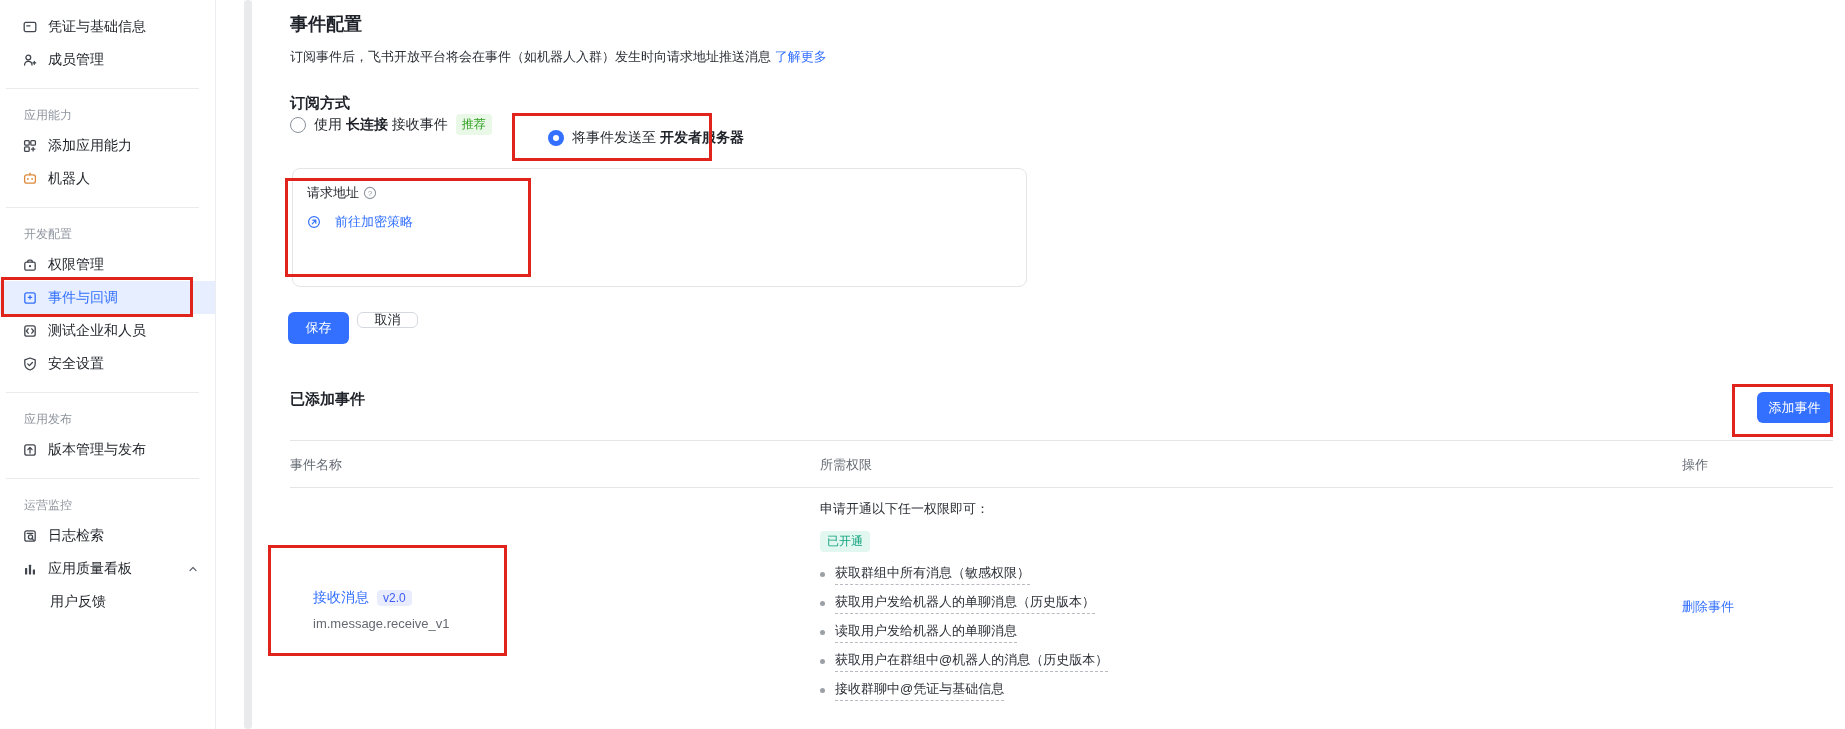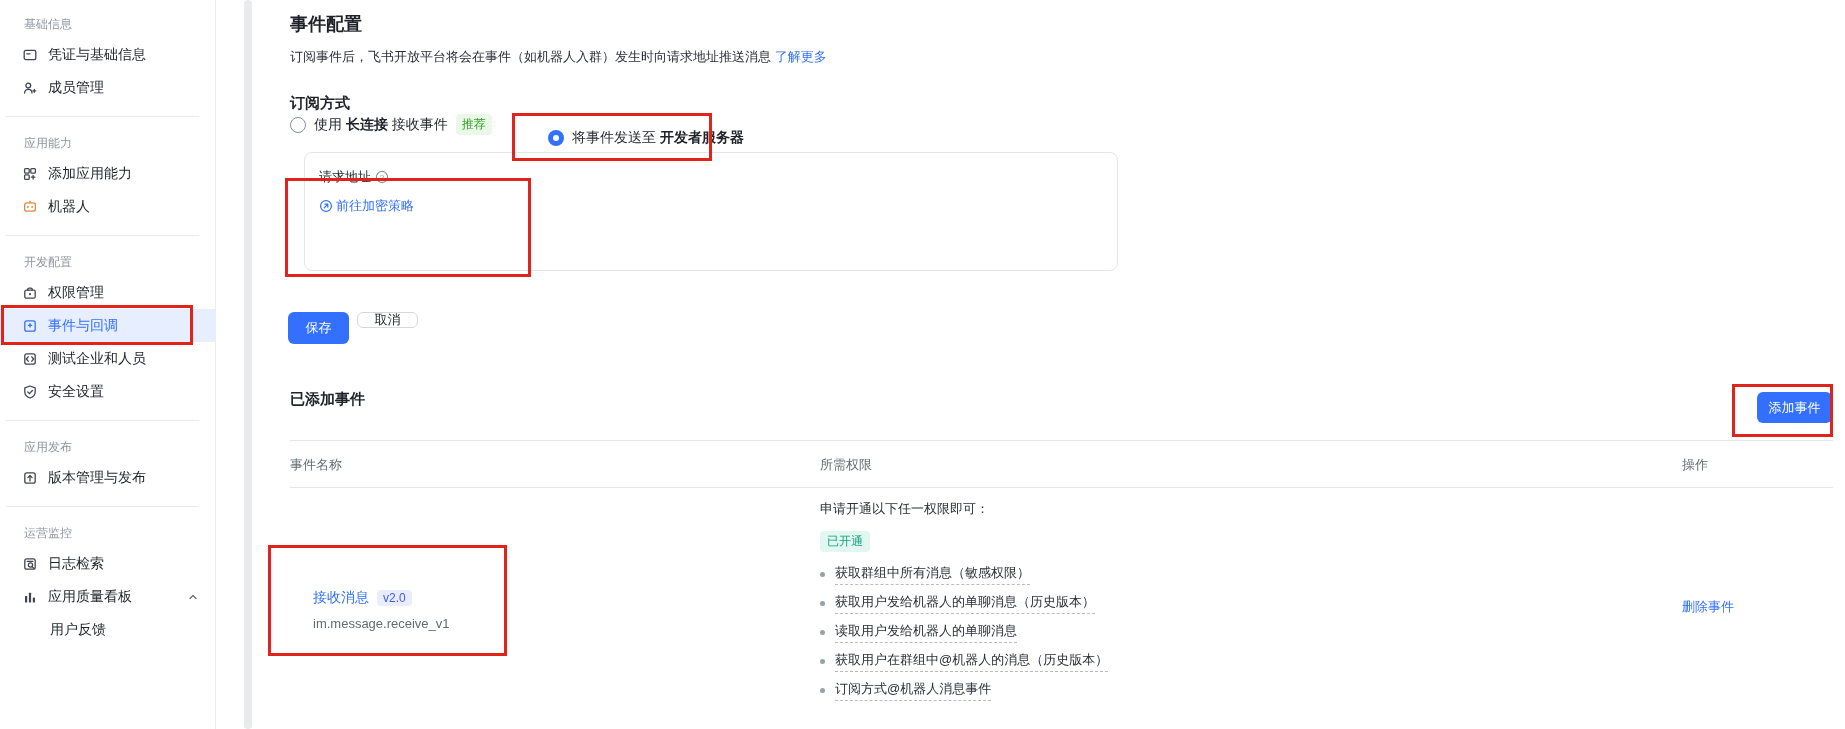--- a/index.html
+++ b/index.html
@@ -40,21 +40,21 @@
   .radio.checked { border:none; background:#3370ff; display:flex; align-items:center; justify-content:center; }
   .radio.checked .dot { width:6px; height:6px; border-radius:50%; background:#fff; }
   .b { font-weight:700; }
   .badge-rec { background:#e9f8e7; color:#2ea121; font-size:12px; padding:2px 6px;
     border-radius:4px; margin-left:8px; }
   .card { border:1px solid #e4e5e7; border-radius:8px; background:#fff; padding:15px 14px; }
   .field-label { font-size:13px; color:#1f2329; display:flex; align-items:center; gap:4px; }
   .text-input { width:100%; height:30px; border:1px solid #d5d8dd; border-radius:6px;
     padding:0 10px; font-size:13px; color:#24292f; margin-top:9px; outline:none;
     font-family:"Liberation Sans","DejaVu Sans",sans-serif; }
-  .enc-link { margin-top:11px; display:flex; align-items:center; gap:3px;
+  .enc-link { margin-top:11px; display:flex; align-items:center; gap:14px;
     font-size:13px; color:#3370ff; cursor:pointer; }
   .btn { display:flex; align-items:center; justify-content:center; font-size:13px;
     border-radius:6px; cursor:pointer; }
   .btn-primary { background:#3370ff; color:#fff; border:none; }
   .btn-default { background:#fff; color:#1f2329; border:1px solid #d5d8dd; }
   .sec-heading { font-size:15px; font-weight:600; }
   .t-line { background:#e5e6e8; height:1px; }
   .th { font-size:13px; color:#646a73; }
   .perm-note { font-size:13px; color:#2b2f36; }
   .badge-enabled { display:inline-block; background:#e1f7ef; color:#12a37f;
@@ -66,21 +66,20 @@
   .event-name { font-size:14px; color:#3370ff; cursor:pointer; }
   .badge-version { background:#e8ecfd; color:#3f5df5; font-size:12px; padding:1px 6px; border-radius:4px; }
   .event-code { font-size:13px; color:#646a73; }
   .action-link { font-size:13px; color:#3370ff; cursor:pointer; }
 </style>
 </head>
 <body>
 
 <div class="sidebar">
 
-  <div class="sec-label">基础信息</div>
 
   <div class="nav-item">
     <span class="nav-icon">
       <svg width="16" height="16" viewBox="0 0 16 16" fill="none" stroke="currentColor" stroke-width="1.3" stroke-linecap="round">
           <rect x="2.2" y="3.4" width="11.6" height="9.2" rx="1.6"></rect>
           <path d="M4.8 6.8h3.2"></path>
         </svg>
     </span>
     <span class="nav-label">凭证与基础信息</span>
   </div>
@@ -243,21 +242,21 @@
 
   <div class="radio-row" style="left:270px; top:129px;margin-left:25px;">
     <span class="radio checked">
         <span class="dot"></span>
       </span>
     <span>将事件发送至</span>&nbsp;<span class="b">开发者服务器</span>
   </div>
 
   <div class="red-annotation" style="left:259px; top:113px; width:200px; height:48px;"></div>
 
-  <div class="card" style="left:39px; top:152px; width:814px; height:119px;margin-left:12px;">
+  <div class="card" style="left:39px; top:168px; width:735px; height:119px;">
     <div class="field-label">
       <span>请求地址</span>
       <span style="display:flex;">
         <svg width="14" height="14" viewBox="0 0 14 14" fill="none">
             <circle cx="7" cy="7" r="5.6" stroke="#8f959e" stroke-width="1.1"></circle>
             <text x="7" y="10" text-anchor="middle" font-size="8" fill="#8f959e">?</text>
           </svg>
       </span>
     </div>
     <div class="enc-link">
@@ -310,19 +309,19 @@
     <div class="perm-item">
       <span class="perm-dot"></span>
       <span class="perm-text">读取用户发给机器人的单聊消息</span>
     </div>
     <div class="perm-item">
       <span class="perm-dot"></span>
       <span class="perm-text">获取用户在群组中@机器人的消息（历史版本）</span>
     </div>
     <div class="perm-item">
       <span class="perm-dot"></span>
-      <span class="perm-text">订阅方式@机器人消息事件</span>
+      <span class="perm-text">接收群聊中@凭证与基础信息</span>
     </div>
   </div>
 
   <div class="action-link" style="left:1429px; top:598px;">删除事件</div>
 
 </div>
 
 </body></html>

